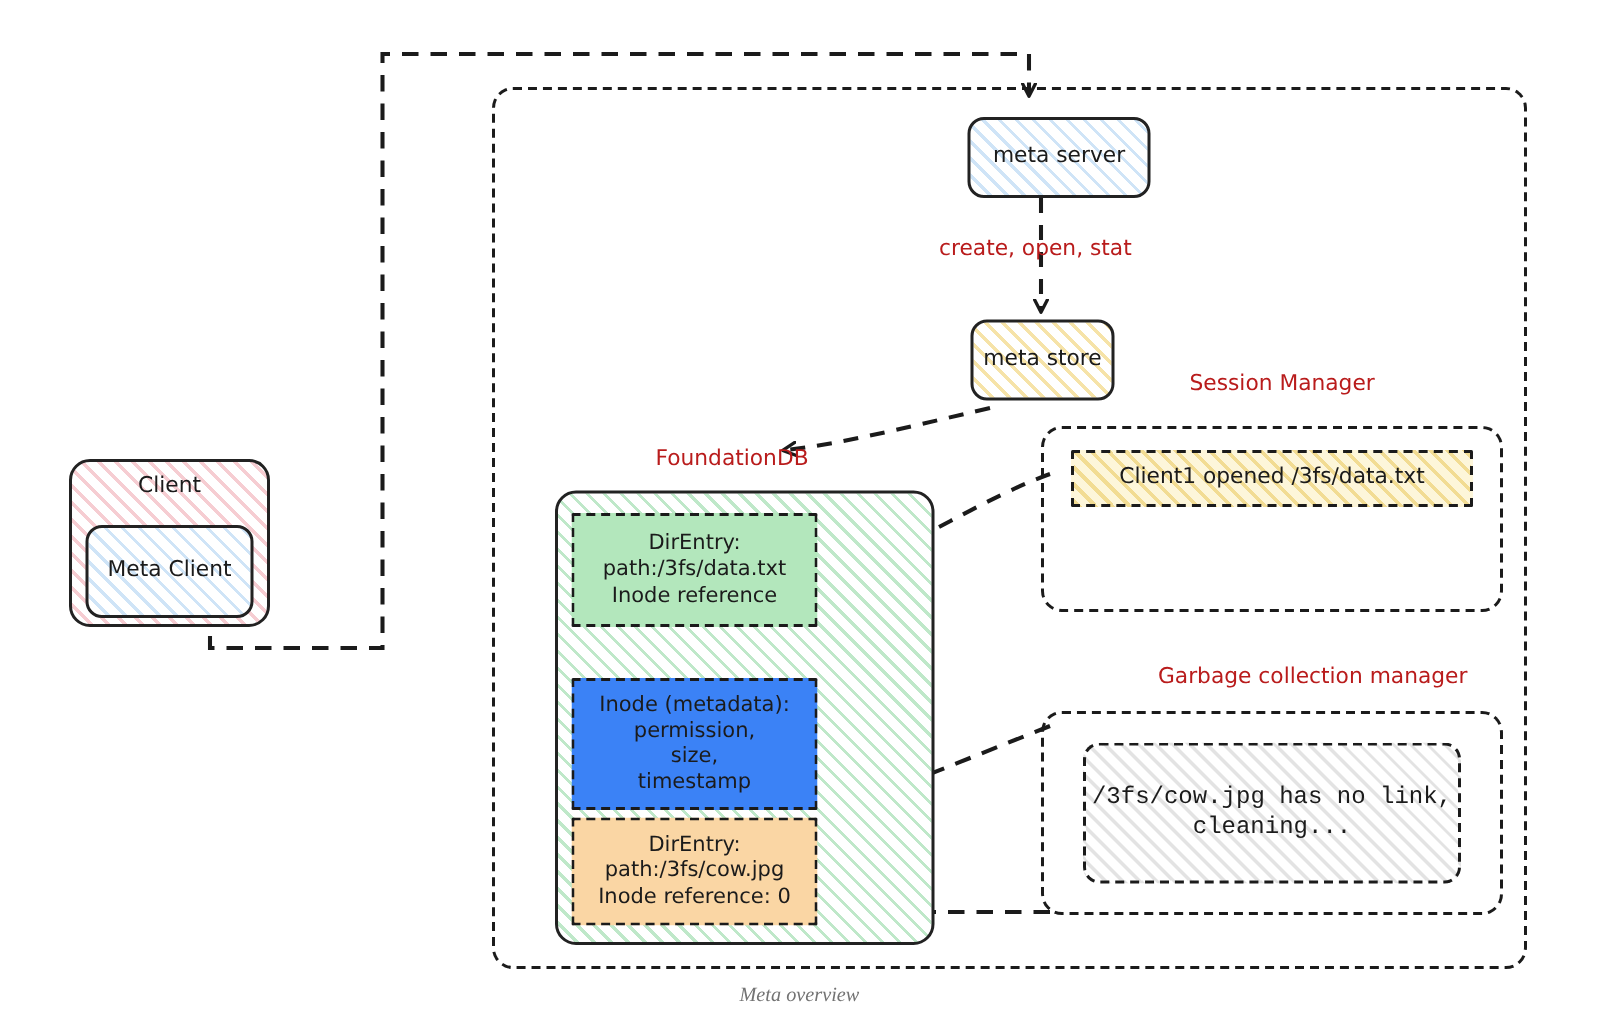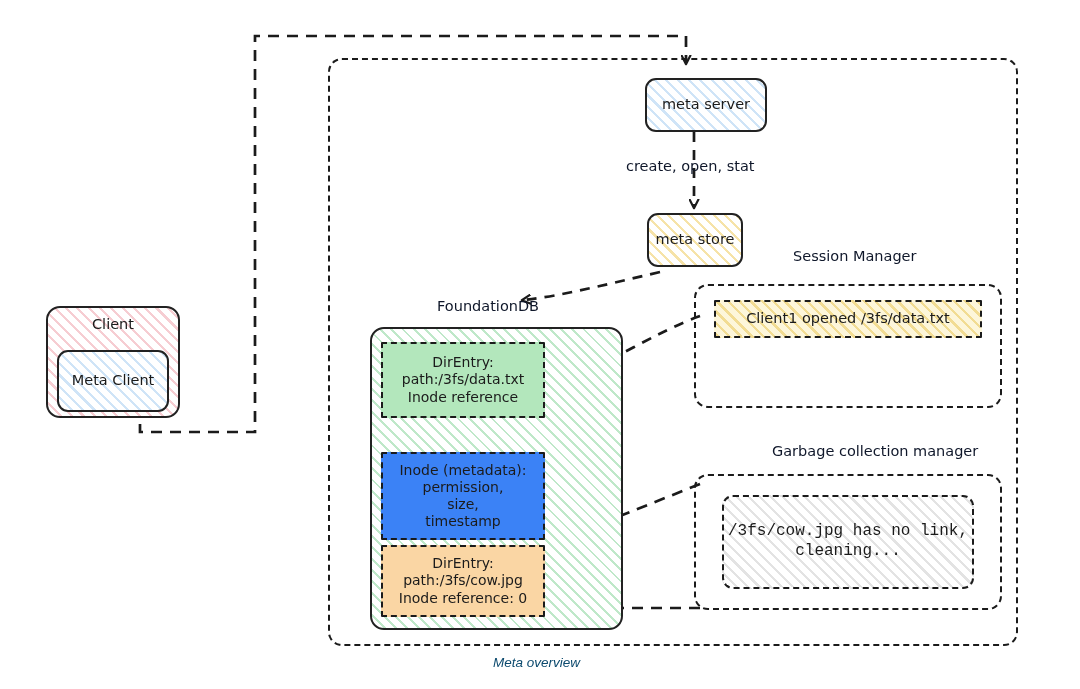--- a/index.html
+++ b/index.html
@@ -87,29 +87,29 @@
   .b-solid  { border: 2.2px solid #222222; margin-left: 13px; }
   .b-dash   { border: 2.6px dashed #1b1b1b; }
   .b-dash-thin { border: 2.2px dashed #1b1b1b; }
 
   .r-lg { border-radius: 14px; }
   .r-md { border-radius: 11px; }
   .r-sm { border-radius: 1px; }
 
   .free-label {
     position: absolute;
-    color: #0f172a;
+    color: #b91c1c;
     white-space: nowrap;
     font-family: "DejaVu Sans", sans-serif;
   }
   .caption {
     position: absolute;
-    color: #0c4a6e;
+    color: #737373;
     font-style: italic;
-    font-family: Liberation Sans, sans-serif;
+    font-family: Liberation Serif, serif;
     white-space: nowrap;
   }
 </style>
 </head>
 <body>
 
 <div id="stage">
 
   <svg class="layer" viewBox="0 0 1080 689" xmlns="http://www.w3.org/2000/svg">
     <defs>

